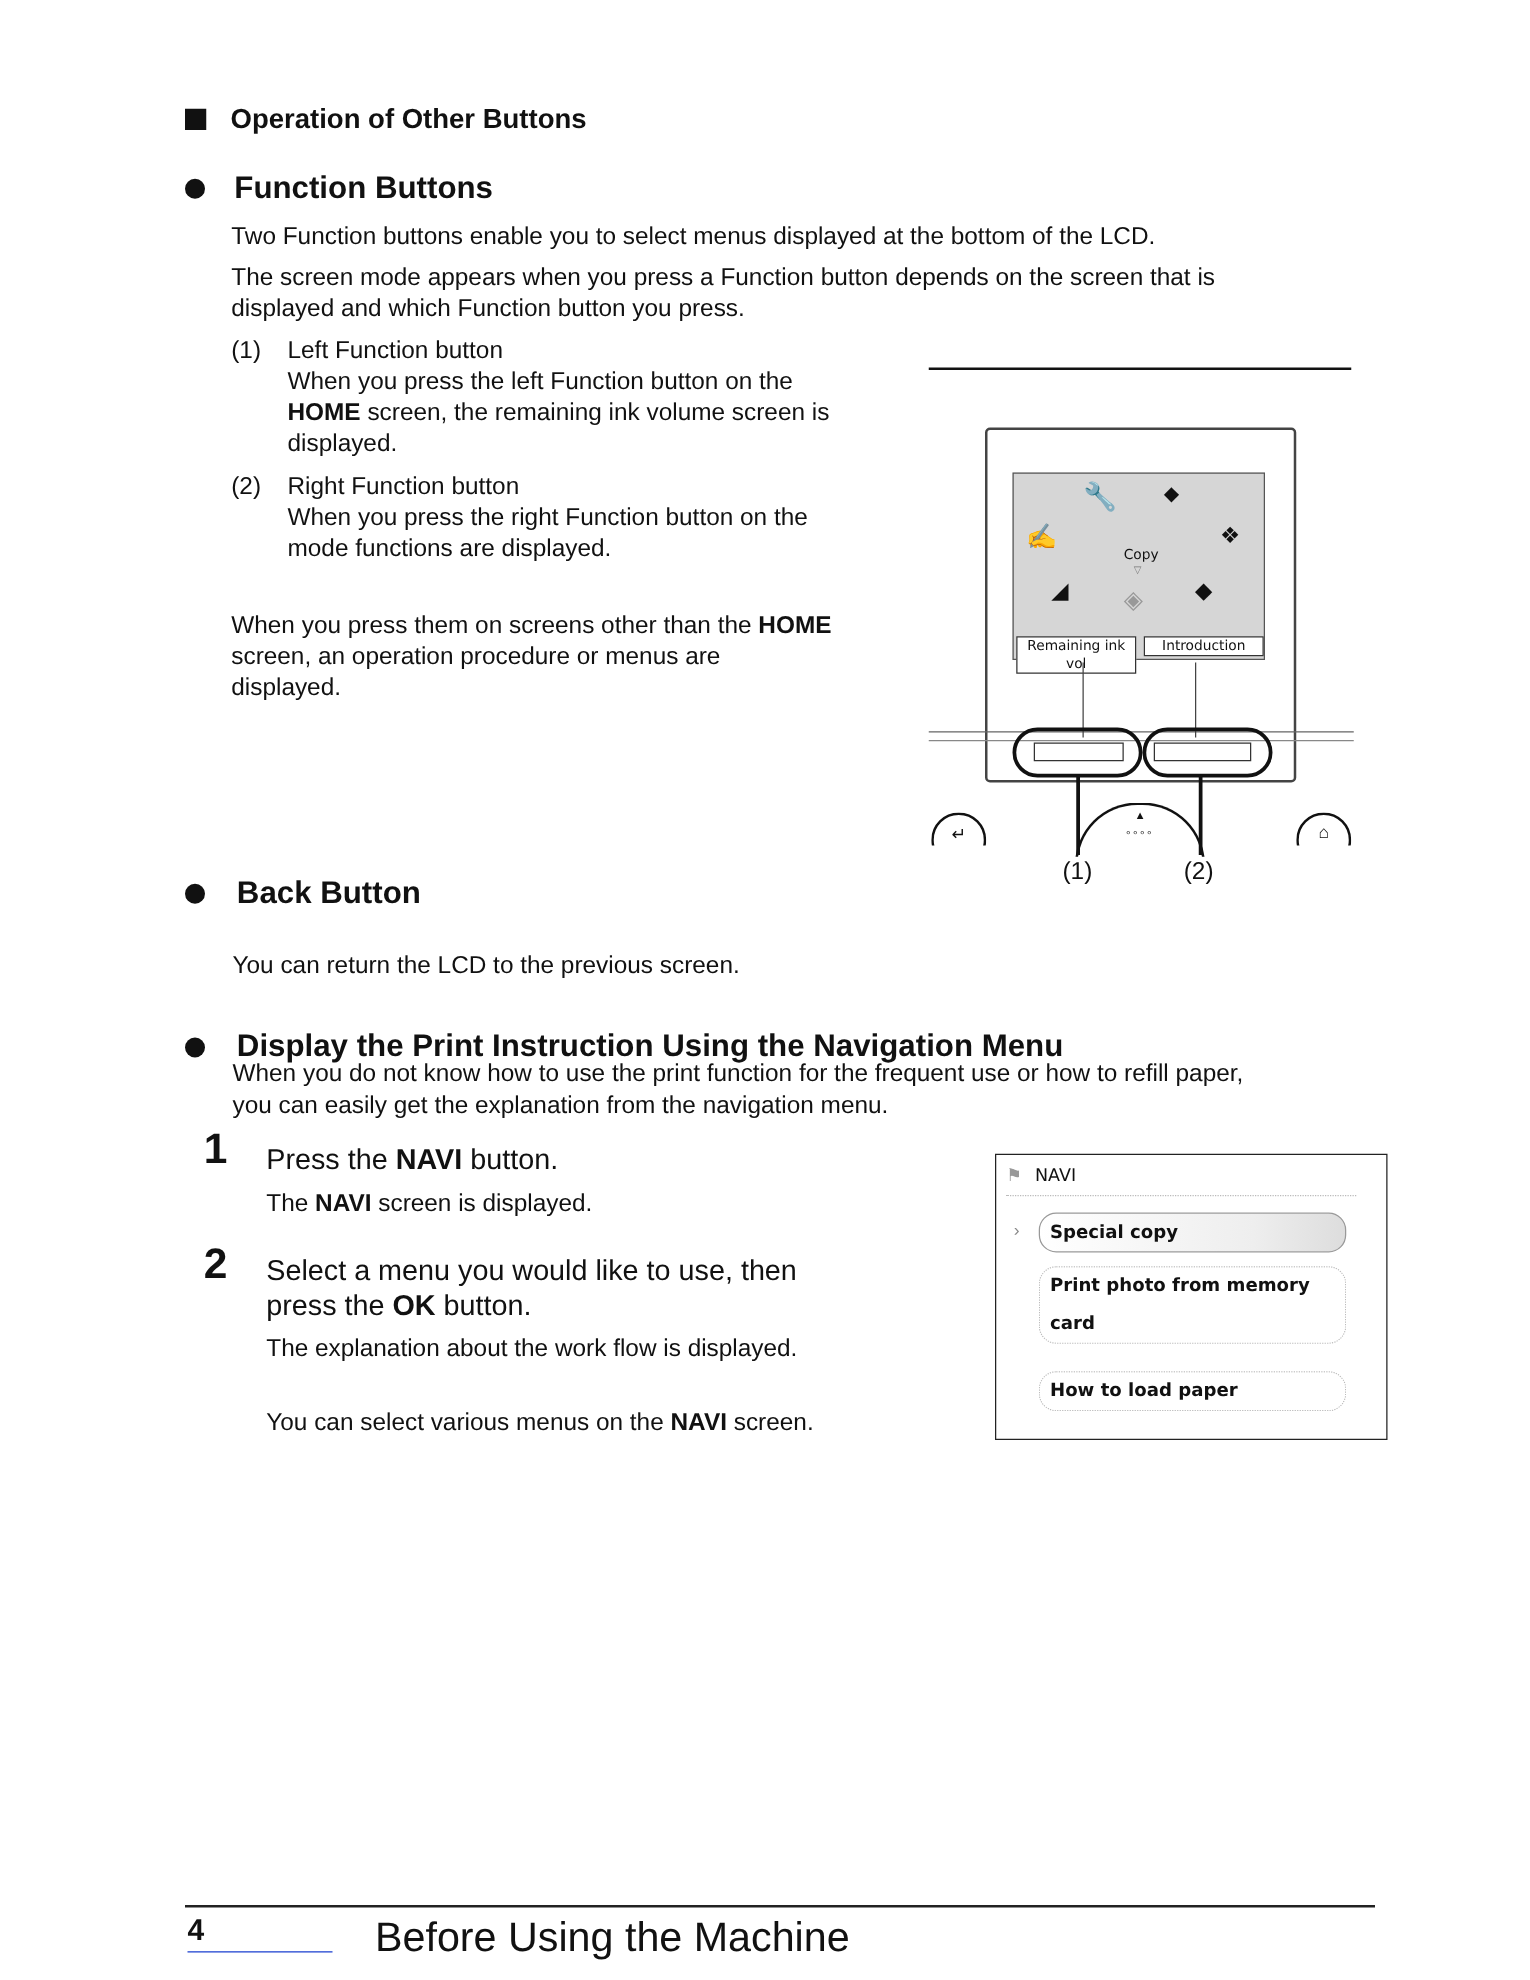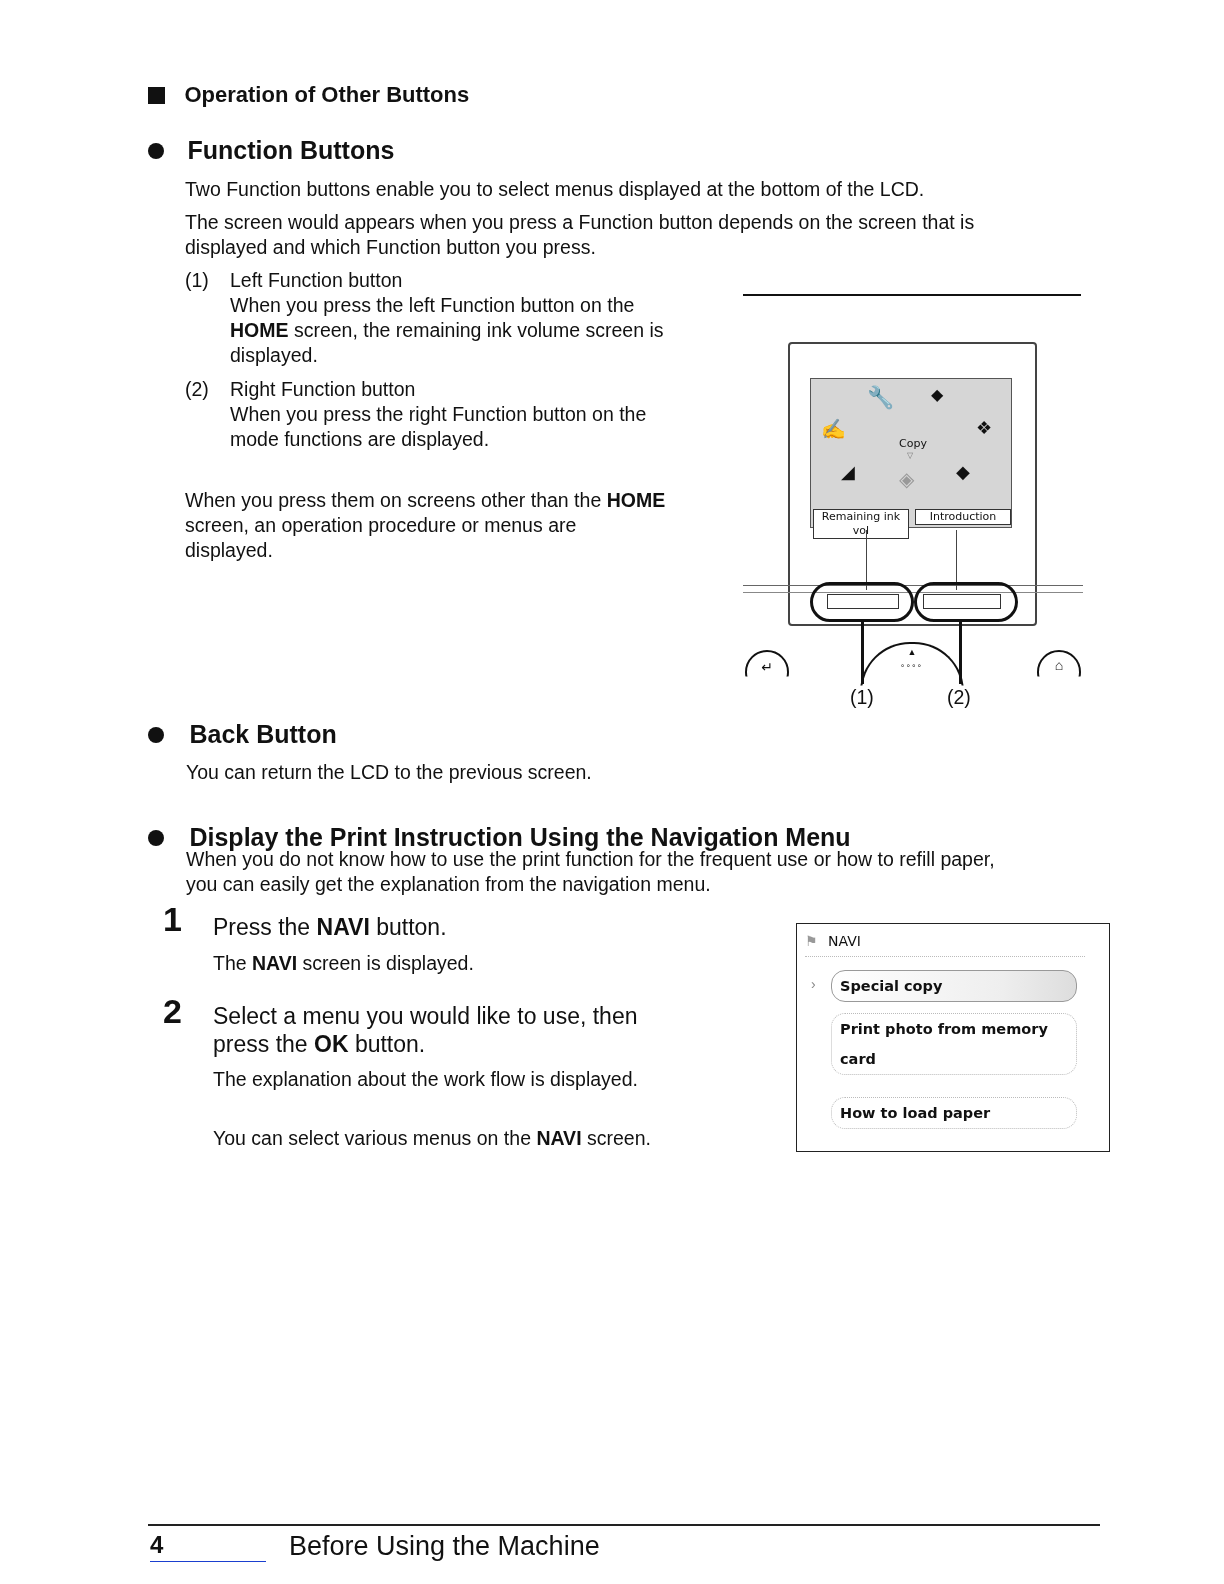--- a/index.html
+++ b/index.html
@@ -32,21 +32,21 @@
   <span class="h1" style="margin-left:15px;vertical-align:middle;">Operation of Other Buttons</span>
 </div>
 
 <div class="abs" style="left:148px;top:136px;">
   <span class="bullet-dot" style="vertical-align:middle;"></span>
   <span class="h2" style="margin-left:19px;vertical-align:middle;">Function Buttons</span>
 </div>
 
 <div class="abs p" style="left:185px;top:177px;">Two Function buttons enable you to select menus displayed at the bottom of the LCD.</div>
 <div class="abs p" style="left:185px;top:210px;">
-  <div>The screen would appears when you press a Function button depends on the screen that is</div>
+  <div>The screen mode appears when you press a Function button depends on the screen that is</div>
   <div>displayed and which Function button you press.</div>
 </div>
 
 <div class="abs p" style="left:185px;top:268px;width:540px;">
   <span style="position:absolute;left:0;">(1)</span>
   <div style="margin-left:45px;">
     <div>Left Function button</div>
     <div>When you press the left Function button on the</div>
     <div><b>HOME</b><span> screen, the remaining ink volume screen is</span></div>
     <div>displayed.</div>
@@ -96,21 +96,21 @@
   </div>
   <div class="abs vline" style="left:121px;top:340px;width:3px;height:64px;"></div>
   <div class="abs vline" style="left:219px;top:340px;width:3px;height:64px;"></div>
   <div class="abs" style="left:5px;top:370px;width:40px;height:40px;border:2px solid #111;border-radius:50%;clip-path:inset(0 0 40% 0);text-align:center;font-size:14px;line-height:30px;">↵</div>
   <div class="abs" style="left:120px;top:362px;width:100px;height:60px;border:2px solid #111;border-radius:50px 50px 0 0;border-bottom:none;clip-path:inset(0 0 30% 0);text-align:center;font-size:9px;line-height:16px;">▲<br><span style="letter-spacing:2px;">°°°°</span></div>
   <div class="abs" style="left:297px;top:370px;width:40px;height:40px;border:2px solid #111;border-radius:50%;clip-path:inset(0 0 40% 0);text-align:center;font-size:14px;line-height:26px;">⌂</div>
   <span class="abs p" style="left:110px;top:405px;">(1)</span>
   <span class="abs p" style="left:207px;top:405px;">(2)</span>
 </div>
 
-<div class="abs" style="left:148px;top:720px;">
+<div class="abs" style="left:148px;top:700px;">
   <span class="bullet-dot" style="vertical-align:middle;"></span>
   <span class="h2" style="margin-left:21px;vertical-align:middle;">Back Button</span>
 </div>
 <div class="abs p" style="left:186px;top:760px;">You can return the LCD to the previous screen.</div>
 
 <div class="abs" style="left:148px;top:807px;margin-top:16px;">
   <span class="bullet-dot" style="vertical-align:middle;"></span>
   <span class="h2" style="margin-left:21px;vertical-align:middle;">Display the Print Instruction Using the Navigation Menu</span>
 </div>
 <div class="abs p" style="left:186px;top:847px;">
@@ -144,13 +144,13 @@
     <span style="font-family:'DejaVu Sans',sans-serif;font-size:14px;margin-left:6px;">NAVI</span>
   </div>
   <span class="abs" style="left:14px;top:52px;color:#888;font-size:14px;">›</span>
   <div class="abs navi-item sel" style="left:34px;top:46px;width:236px;">Special copy</div>
   <div class="abs navi-item" style="left:34px;top:89px;width:236px;">Print photo from memory card</div>
   <div class="abs navi-item" style="left:34px;top:173px;width:236px;">How to load paper</div>
 </div>
 
 <div class="abs" style="left:148px;top:1524px;width:952px;height:2px;background:#222;"></div>
 <a class="abs" style="left:150px;top:1531px;width:116px;font-size:24px;font-weight:bold;color:#111;text-decoration:none;border-bottom:1.5px solid #1a3fcf;padding-bottom:2px;">4</a>
-<div class="abs" style="left:289px;top:1531px;font-size:27px;">Before Using the Machine</div>
+<div class="abs" style="left:300px;top:1531px;font-size:33px;">Before Using the Machine</div>
 
 </body></html>

